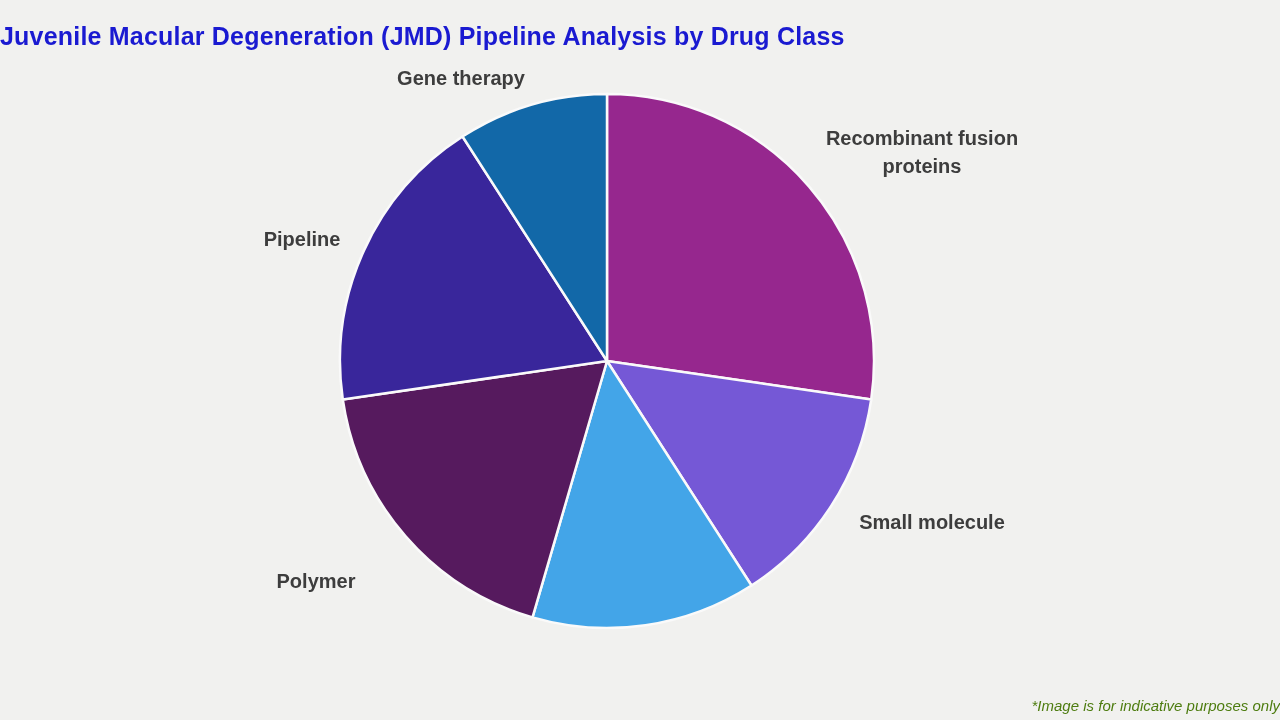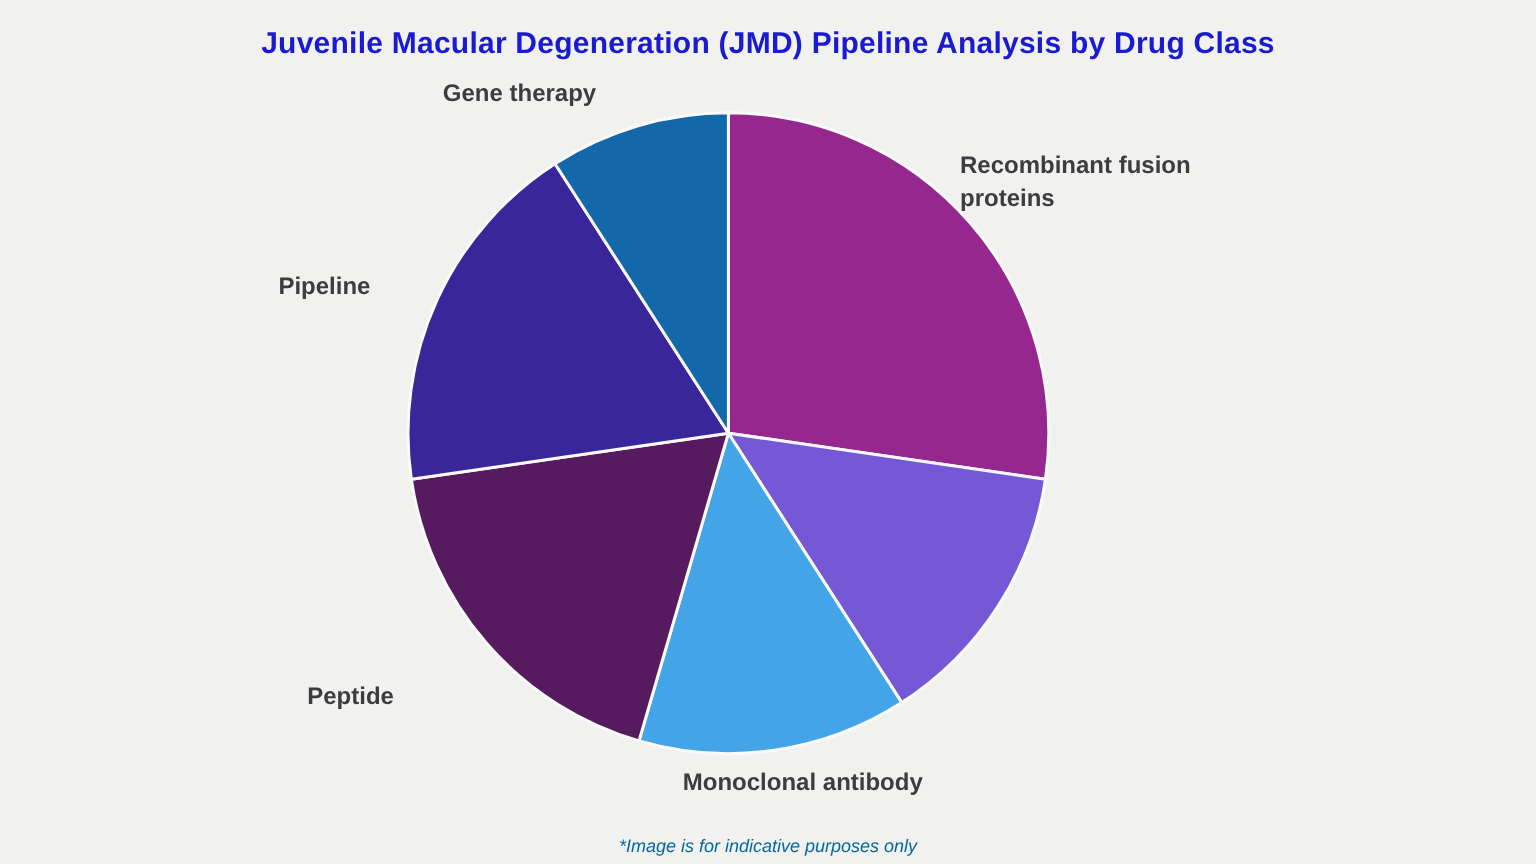--- a/index.html
+++ b/index.html
@@ -8,74 +8,73 @@
     width: 1280px;
     height: 720px;
     background: #f1f1ef;
     font-family: "Liberation Sans", sans-serif;
     overflow: hidden;
   }
   .chart-title {
     position: absolute;
     left: 0; right: 0;
     top: 22px;
-    text-align: center;
     font-size: 25px;
     font-weight: bold;
     color: #1a1ad1;
     letter-spacing: 0.2px;
   }
   svg.pie { position: absolute; left: 0; top: 0; }
   svg.pie path { stroke: #fafafa; stroke-width: 2.5; stroke-linejoin: round; }
   .slice-label {
     position: absolute;
     font-size: 20px;
     font-weight: bold;
     color: #3d3d3d;
-    text-align: left;
+    text-align: center;
     line-height: 28px;
   }
   .lbl-gene     { left: 369px; top: 64px;  width: 184px; }
   .lbl-rfp      { left: 800px; top: 124px; width: 244px; }
   .lbl-small    { left: 832px; top: 508px; width: 200px; }
   .lbl-mono     { left: 569px; top: 638px; width: 260px; }
   .lbl-peptide  { left: 256px; top: 567px; width: 120px; }
   .lbl-polymer  { left: 232px; top: 225px; width: 140px; }
   .footnote {
     position: absolute;
     left: 0; right: 0;
     top: 697px;
-    text-align: center;
+    text-align: right;
     font-size: 15px;
     font-style: italic;
-    color: #0369a1;
+    color: #4d7c0f;
   }
 </style>
 </head>
 <body>
 
 <div class="canvas">
 
   <div class="chart-title">Juvenile Macular Degeneration (JMD) Pipeline Analysis by Drug Class</div>
 
   <svg class="pie" id="pie-svg" width="1280" height="720" viewBox="0 0 1280 720">
       <path d="M 607 361 L 607.00 94.00 A 267 267 0 0 1 871.22 399.45 Z" fill="#96278e"></path>
       <path d="M 607 361 L 871.22 399.45 A 267 267 0 0 1 751.48 585.53 Z" fill="#7558d6"></path>
       <path d="M 607 361 L 751.48 585.53 A 267 267 0 0 1 532.51 617.40 Z" fill="#43a5e8"></path>
       <path d="M 607 361 L 532.51 617.40 A 267 267 0 0 1 342.78 399.45 Z" fill="#561a5e"></path>
       <path d="M 607 361 L 342.78 399.45 A 267 267 0 0 1 462.52 136.47 Z" fill="#39269b"></path>
       <path d="M 607 361 L 462.52 136.47 A 267 267 0 0 1 607.00 94.00 Z" fill="#1268a8"></path>
     </svg>
 
   <div class="slice-label lbl-rfp">Recombinant fusion proteins</div>
 
+  <div class="slice-label lbl-small">Small molecule</div>
 
-  <div class="slice-label lbl-mono">Monoclonal antibody</div>
 
-  <div class="slice-label lbl-peptide">Peptide</div>
+  <div class="slice-label lbl-peptide">Polymer</div>
 
   <div class="slice-label lbl-polymer">Pipeline</div>
 
   <div class="slice-label lbl-gene">Gene therapy</div>
 
   <div class="footnote">*Image is for indicative purposes only</div>
 
 </div>
 
 </body></html>

